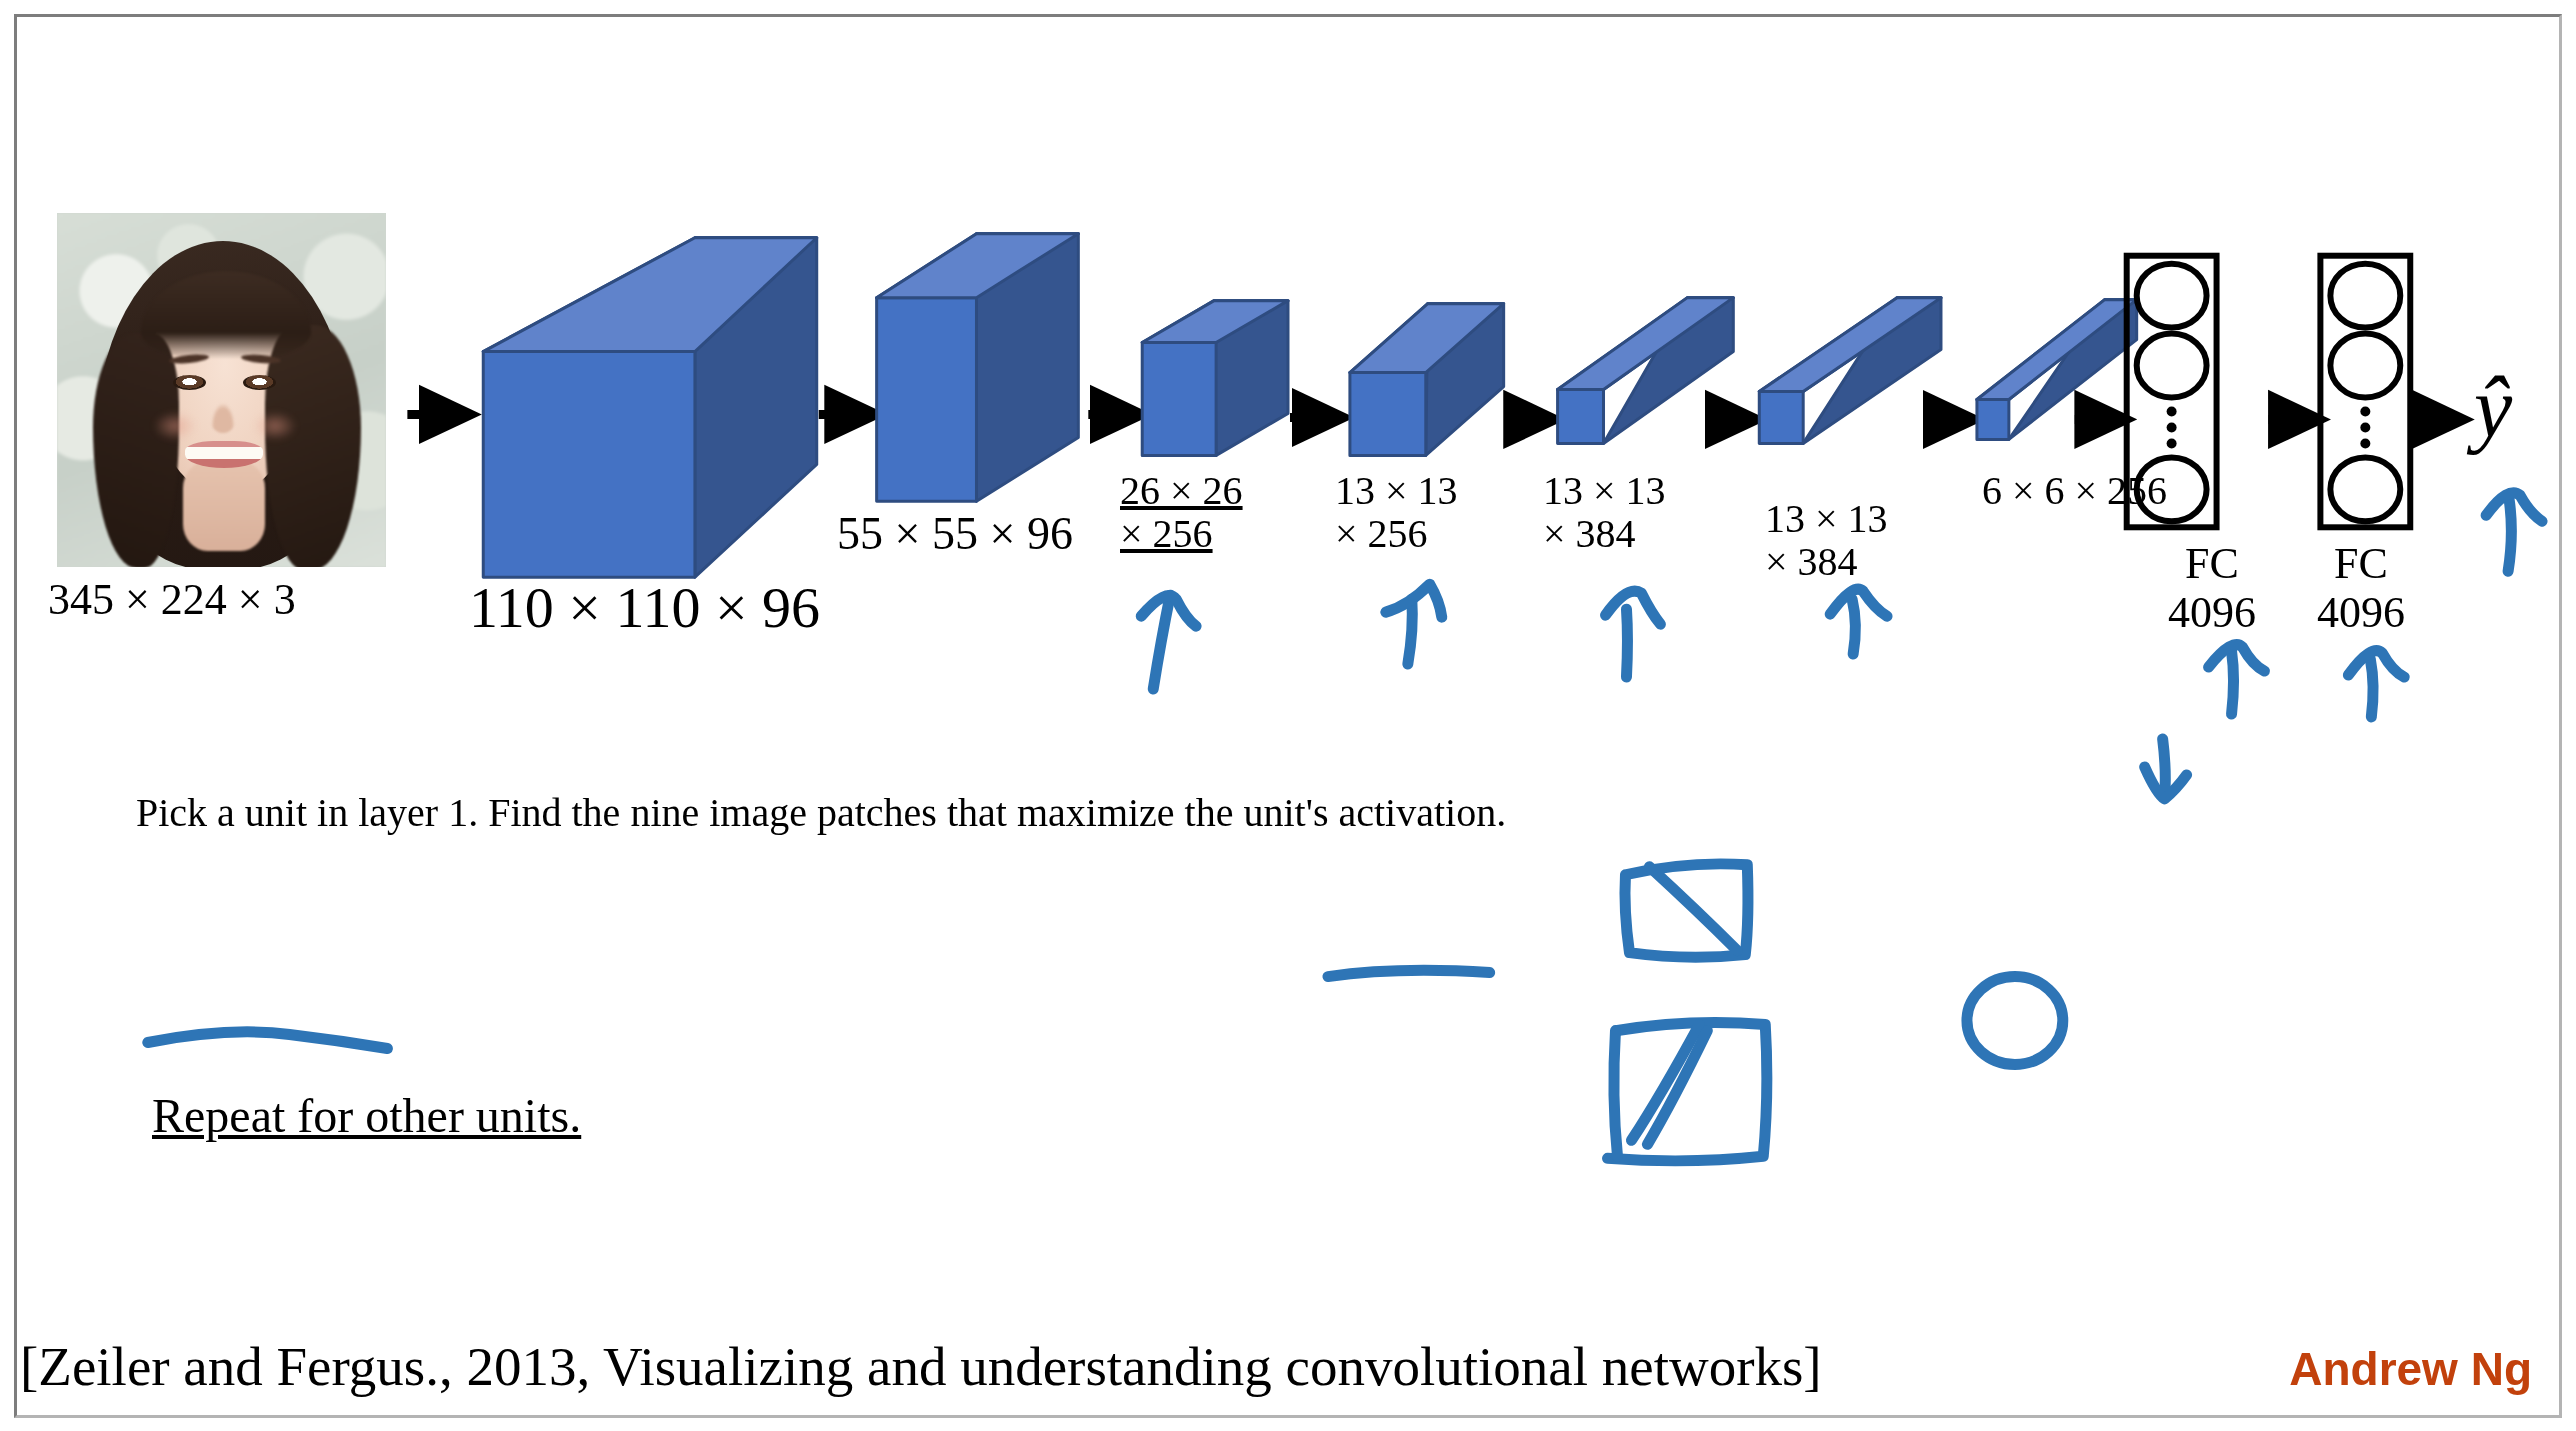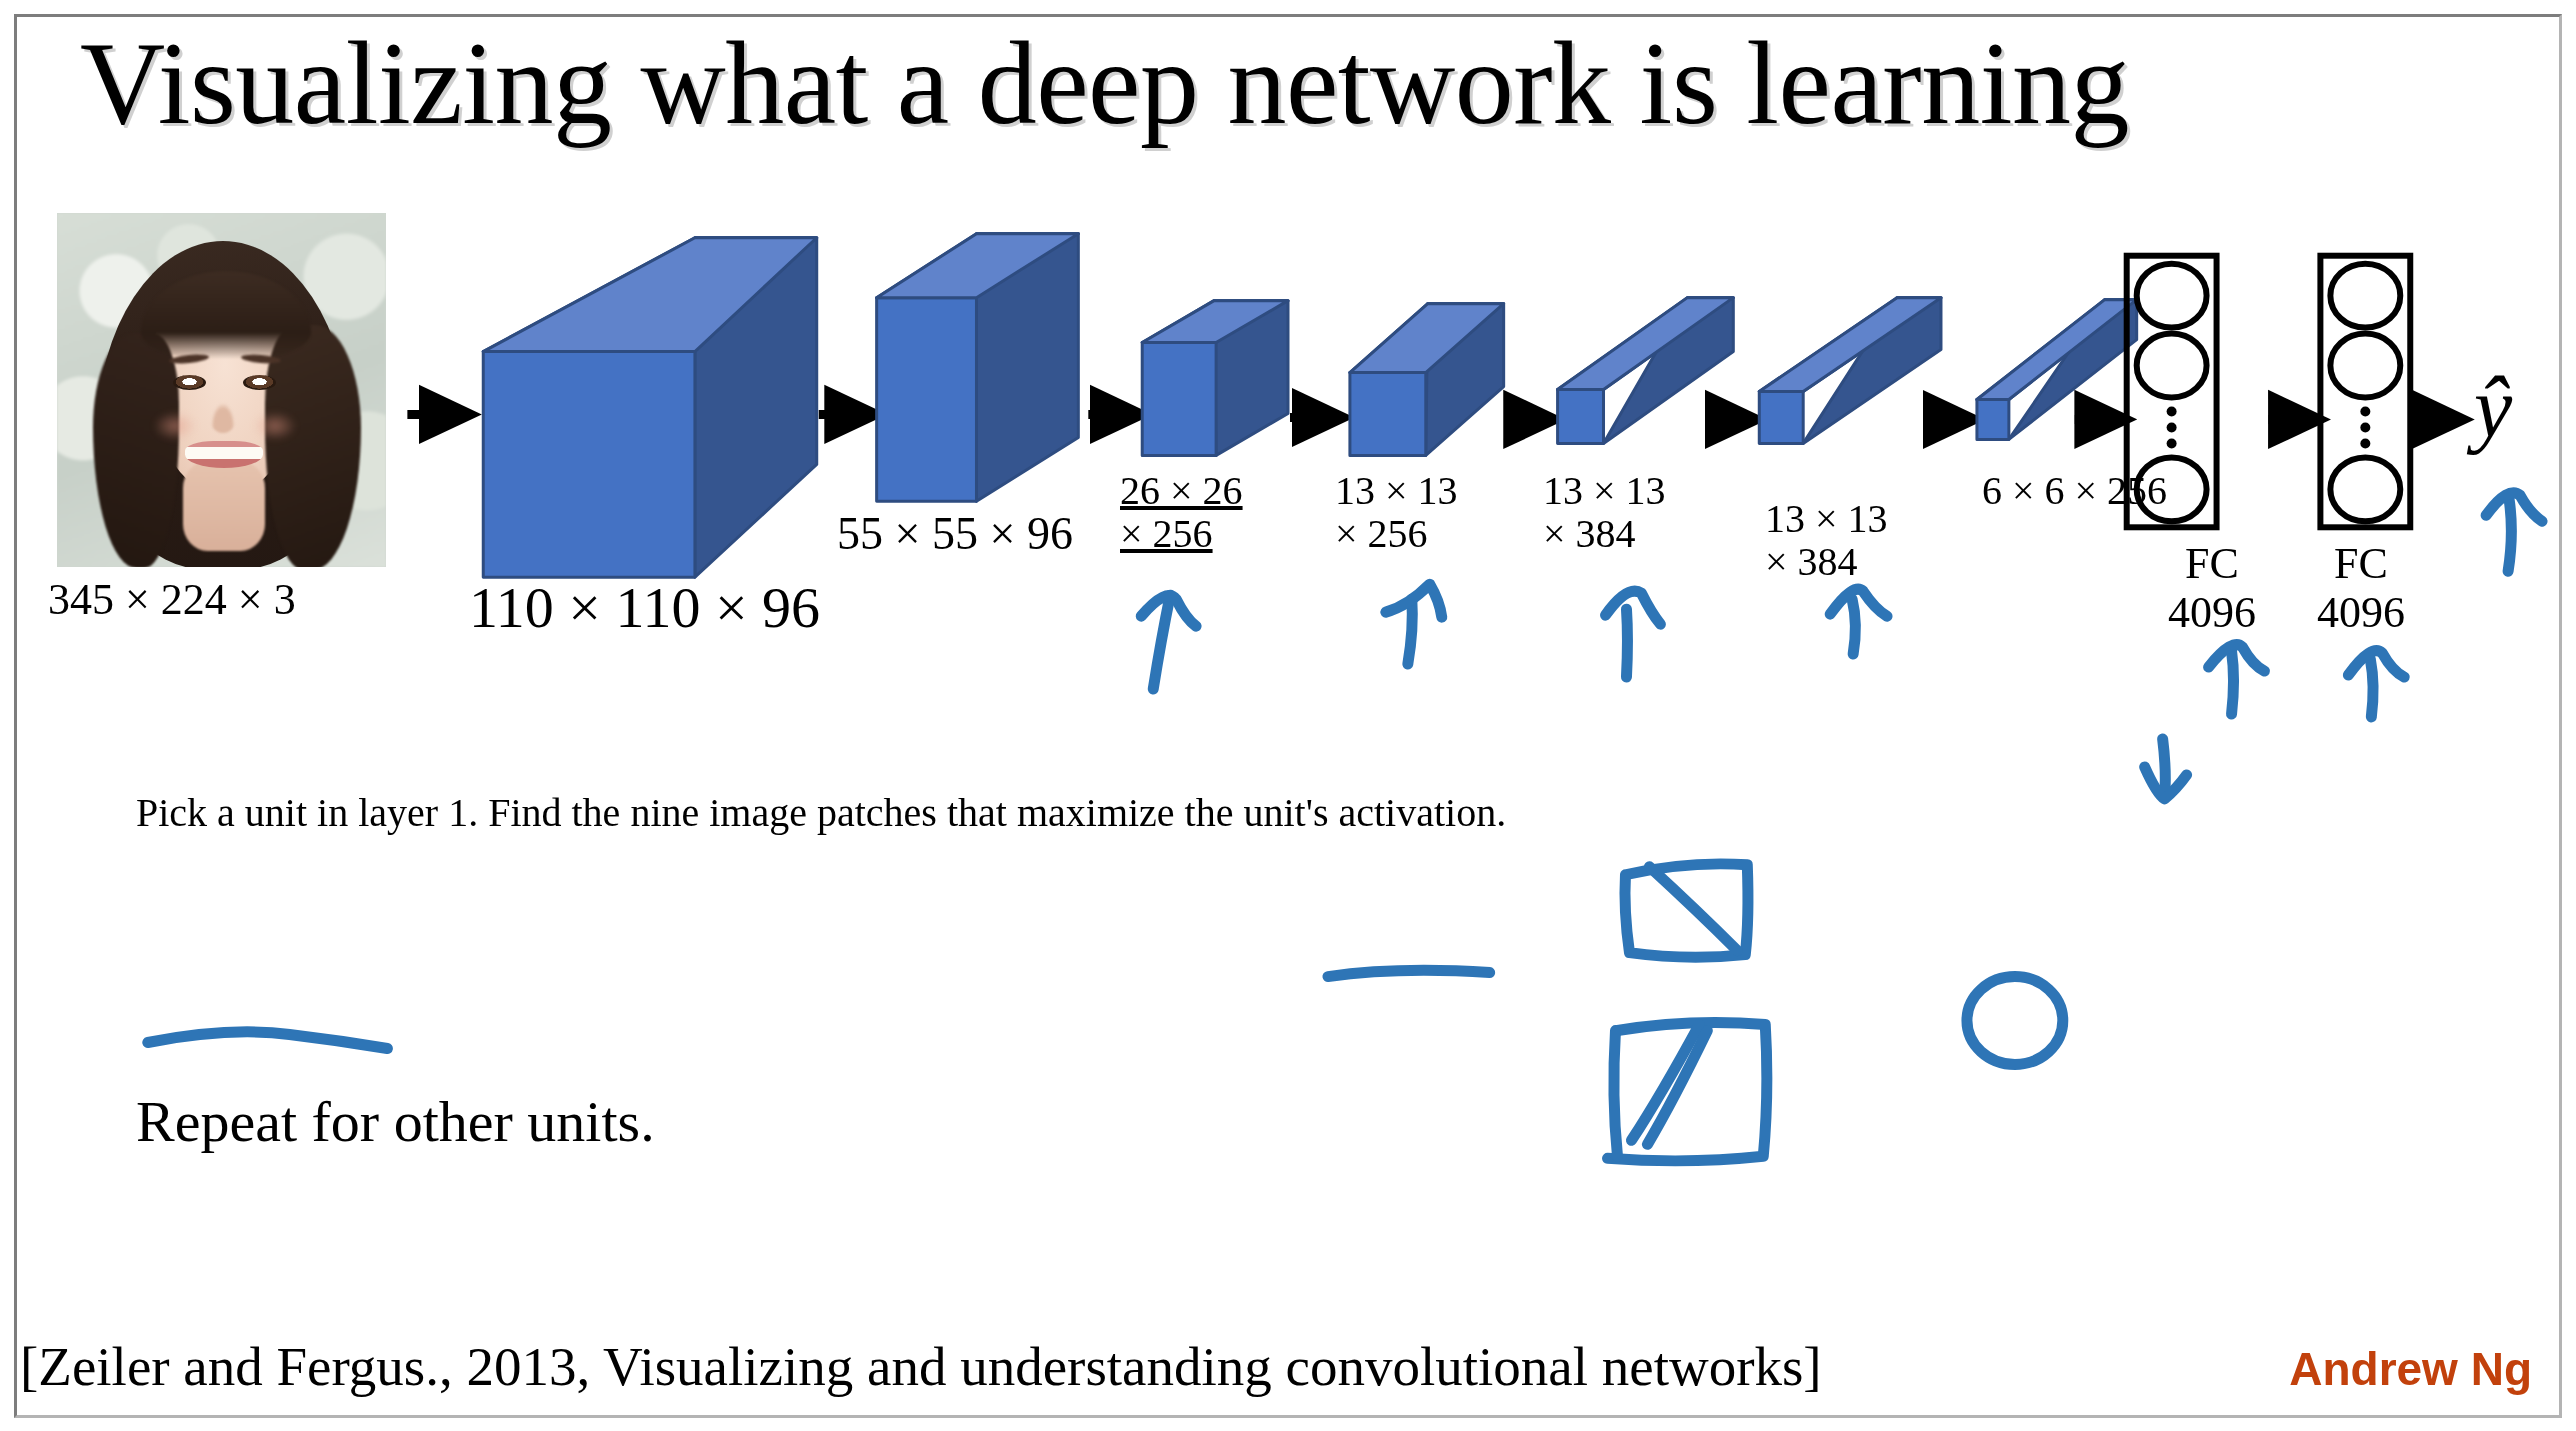--- a/index.html
+++ b/index.html
@@ -224,26 +224,27 @@
     left: 136px;
     top: 785px;
     width: 1418px;
     font-family: "Liberation Serif", serif;
     font-size: 40px;
     line-height: 1.42;
     color: #000;
   }
   #body-p2 {
     position: absolute;
-    left: 136px;
+    left: 152px;
     top: 1088px;
     width: 1418px;
     font-family: "Liberation Serif", serif;
-    font-size: 58px;
-    color: #000;
+    font-size: 48px;
+    color: #000;
+    text-decoration: underline;
   }
 
   
   #citation {
     position: absolute;
     left: 20px;
     bottom: 34px;
     font-family: "Liberation Serif", serif;
     font-size: 55px;
     color: #000;
@@ -266,21 +267,20 @@
     pointer-events: none;
   }
 </style>
 </head>
 <body>
 
 <div id="slide">
 
   <div class="frame-border"></div>
 
-  <div id="title">Visualizing what a deep network is learning</div>
 
   <div id="photo-wrap">
     <div id="photo">
       <div class="bg"></div>
       <div class="hair-back"></div>
       <div class="face"></div>
       <div class="neck"></div>
       <div class="hair-left"></div>
       <div class="hair-right"></div>
       <div class="fringe"></div>

